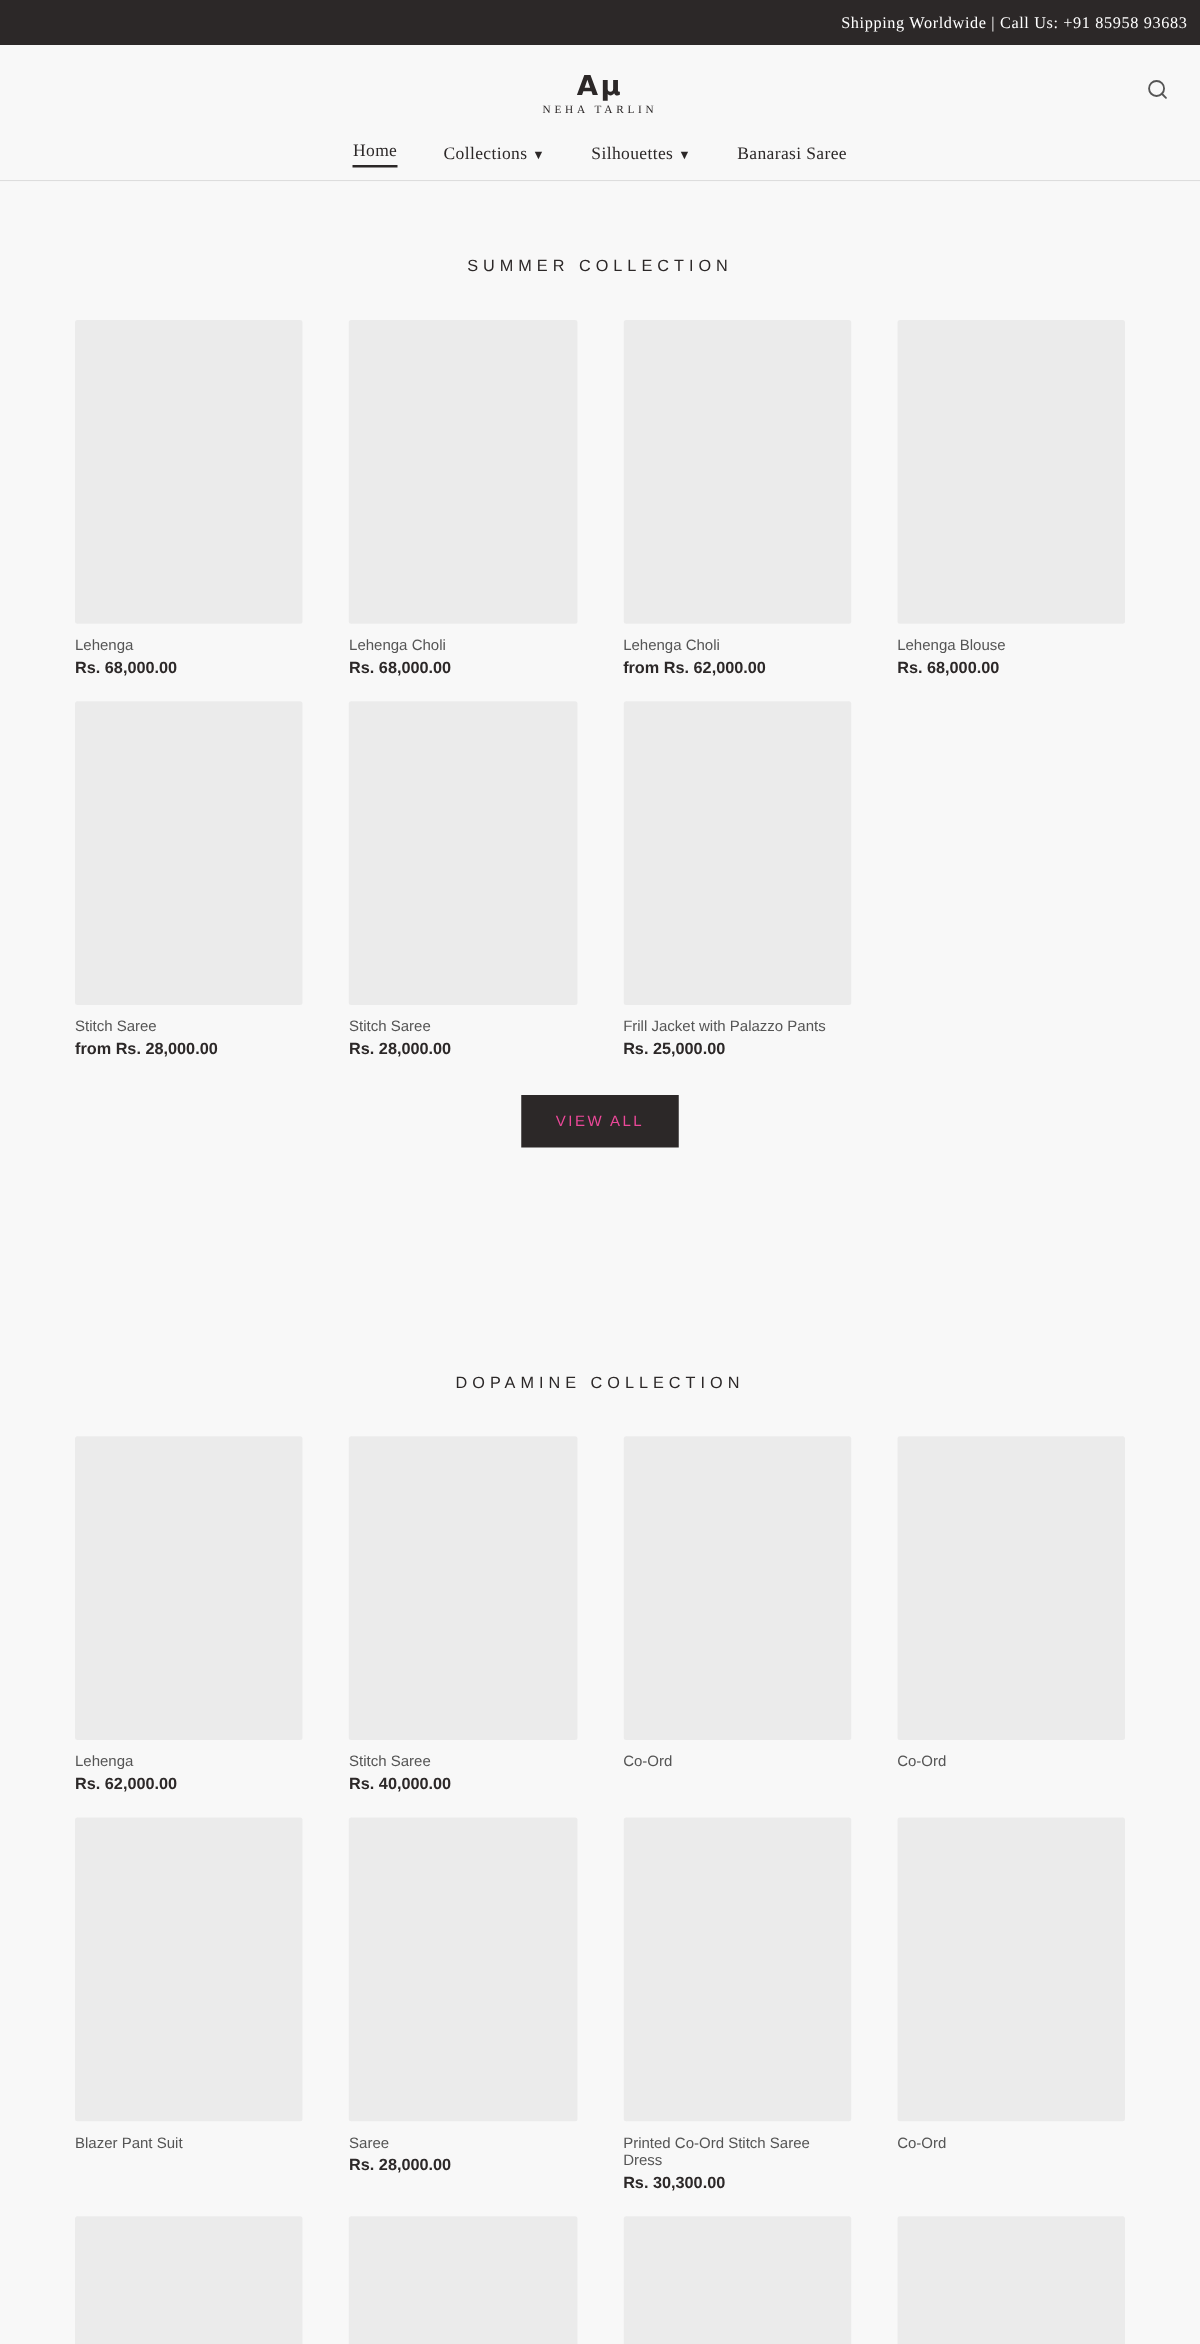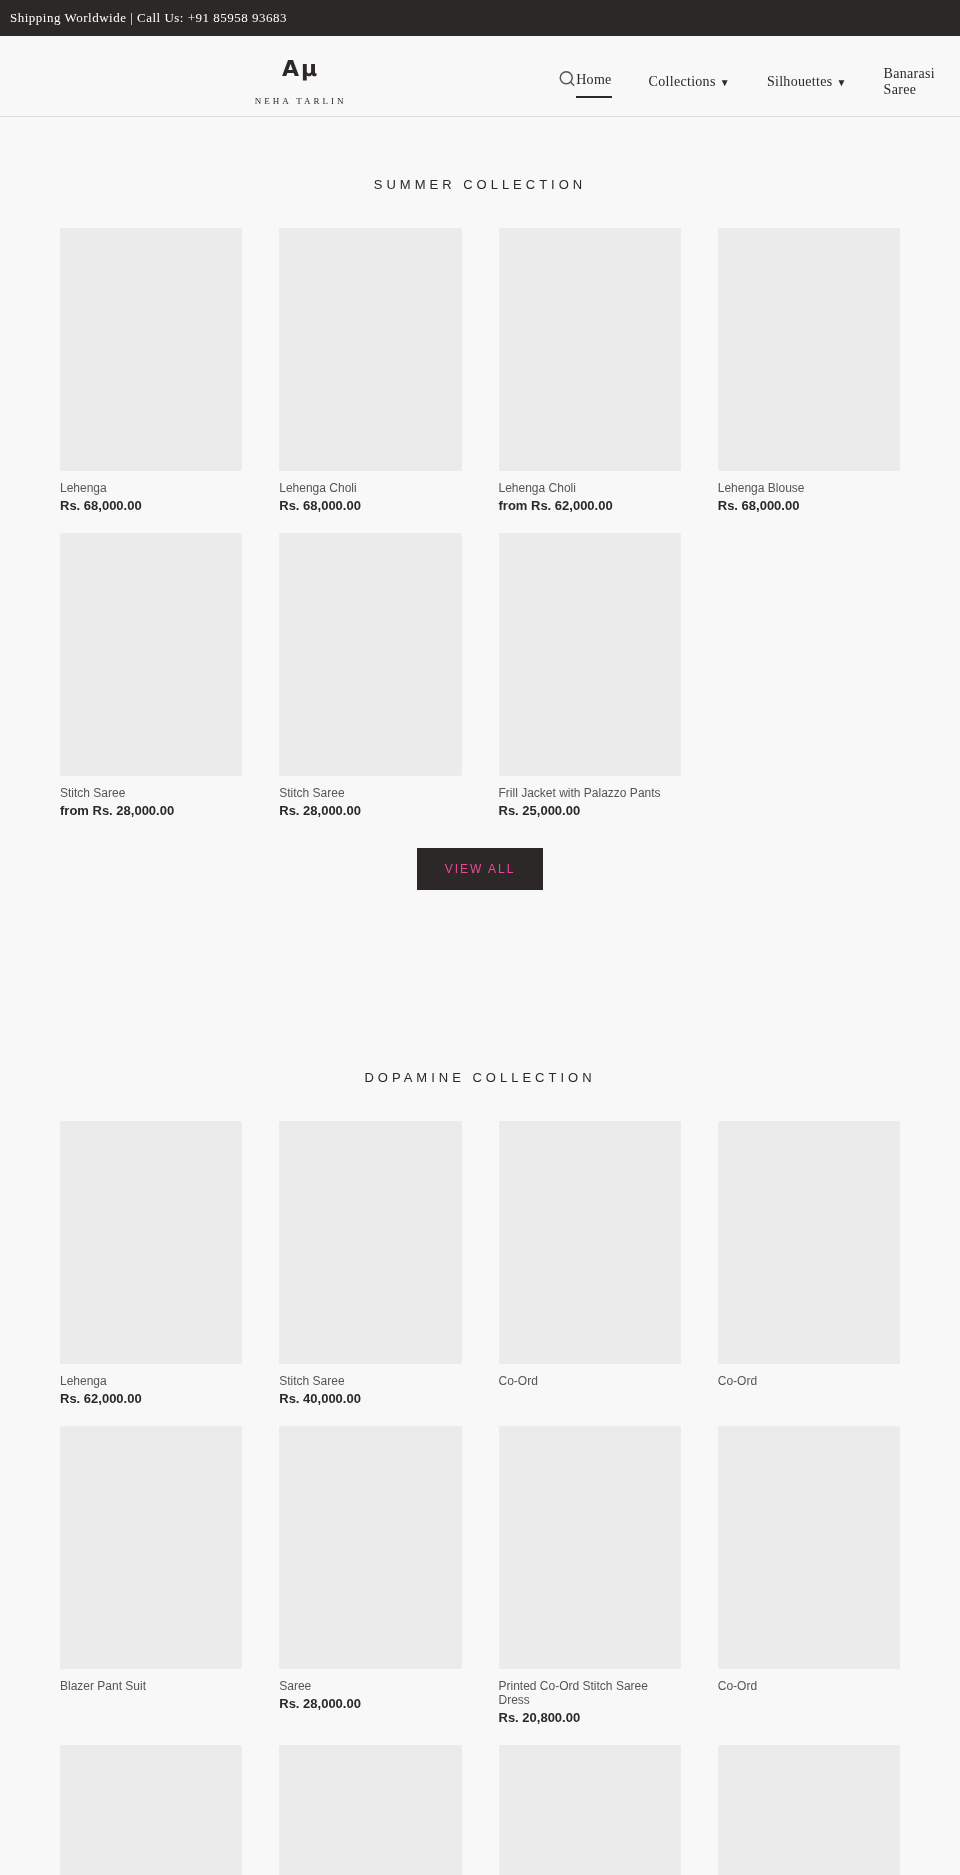--- a/index.html
+++ b/index.html
@@ -2,32 +2,32 @@
 <html><head>
   <meta charset="utf-8">
   <style>
     * { box-sizing: border-box; margin: 0; padding: 0; }
     body { font-family: 'Georgia', serif; background: #f9f9f9; color: #2c2c2c; }
 
     
     .top-banner {
       background: #2c2828;
       color: #fff;
-      text-align: left;
+      text-align: right;
       padding: 10px;
       font-size: 13px;
       letter-spacing: 0.5px;
     }
 
     
     .header {
       background: #f8f8f8;
       border-bottom: 1px solid #ddd;
       display: flex;
-      flex-direction: row;
+      flex-direction: column;
       align-items: center;
       padding: 10px 25px 0;
     }
     .header-top {
       display: flex;
       width: 100%;
       justify-content: center;
       align-items: center;
       position: relative;
       padding: 10px 0;
@@ -41,21 +41,21 @@
       font-size: 22px;
       font-weight: bold;
       letter-spacing: 2px;
       color: #2c2828;
     }
     .logo-text {
       font-size: 9px;
       letter-spacing: 3px;
       color: #2c2828;
       text-transform: uppercase;
-      margin-top: 14px;
+      margin-top: 0;
     }
     .search-icon-wrap {
       position: absolute;
       right: 0;
       top: 50%;
       transform: translateY(-50%);
       cursor: pointer;
       font-size: 18px;
       color: #555;
     }
@@ -273,21 +273,21 @@
           <div class="product-name">Blazer Pant Suit</div>
         </div>
         <div class="product-card">
           <div class="product-image"></div>
           <div class="product-name">Saree</div>
           <div class="product-price">Rs. 28,000.00</div>
         </div>
         <div class="product-card">
           <div class="product-image"></div>
           <div class="product-name">Printed Co-Ord Stitch Saree Dress</div>
-          <div class="product-price">Rs. 20,800.00</div>
+          <div class="product-price">Rs. 30,300.00</div>
         </div>
         <div class="product-card">
           <div class="product-image"></div>
           <div class="product-name">Co-Ord</div>
         </div>
       </div>
     <div class="product-grid" id="dopamine-grid-3">
         <div class="product-card">
           <div class="product-image"></div>
         </div>

